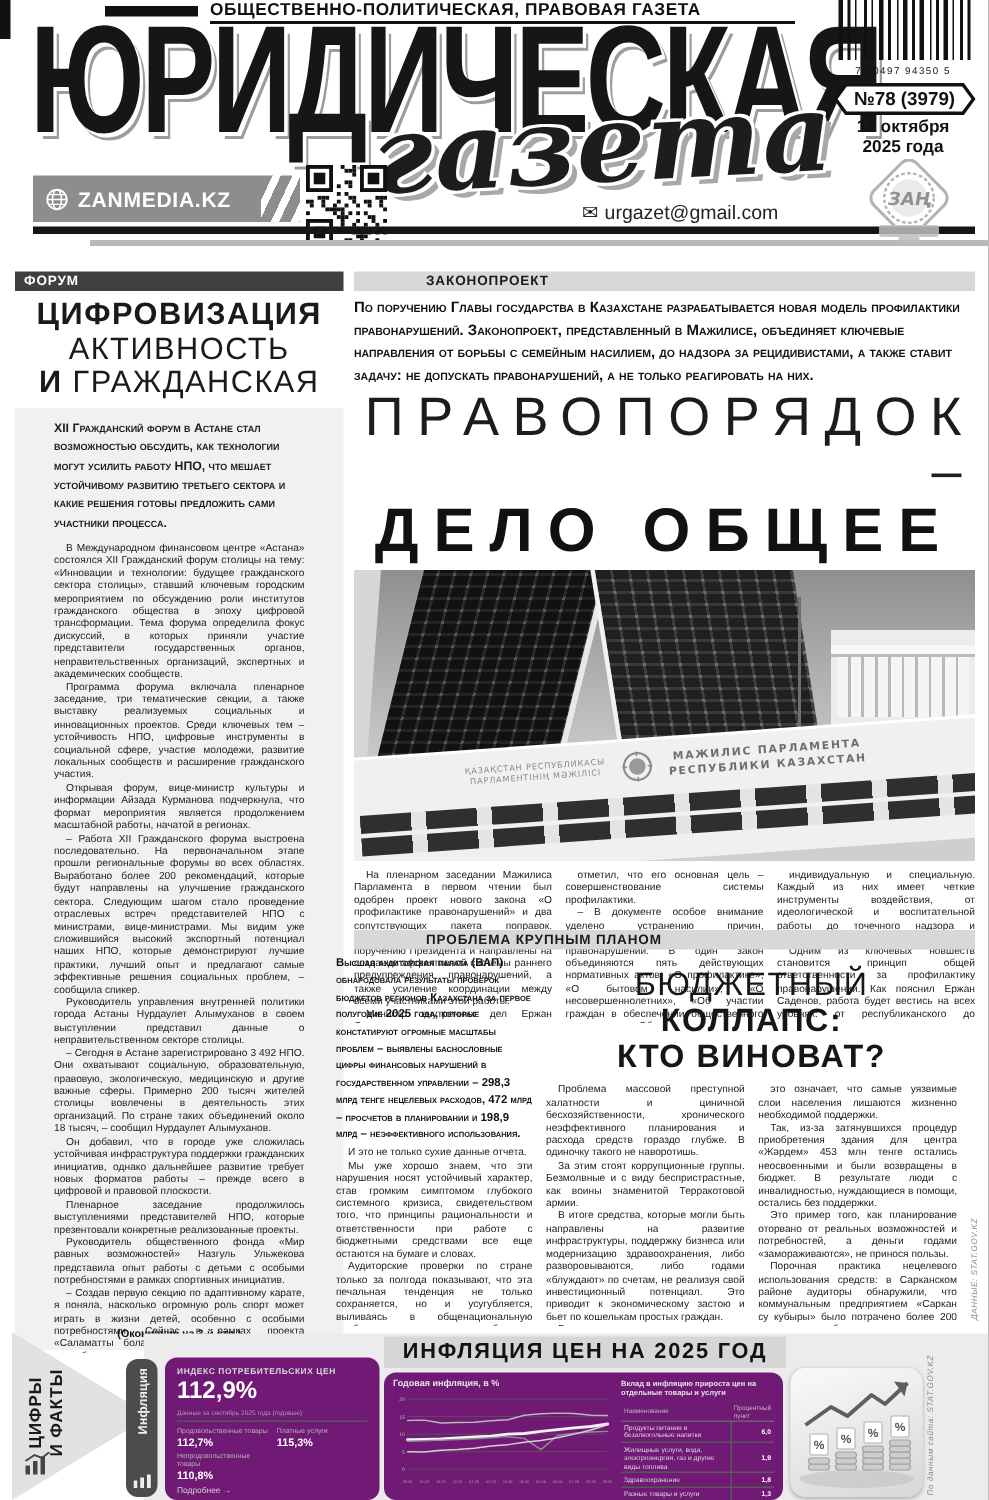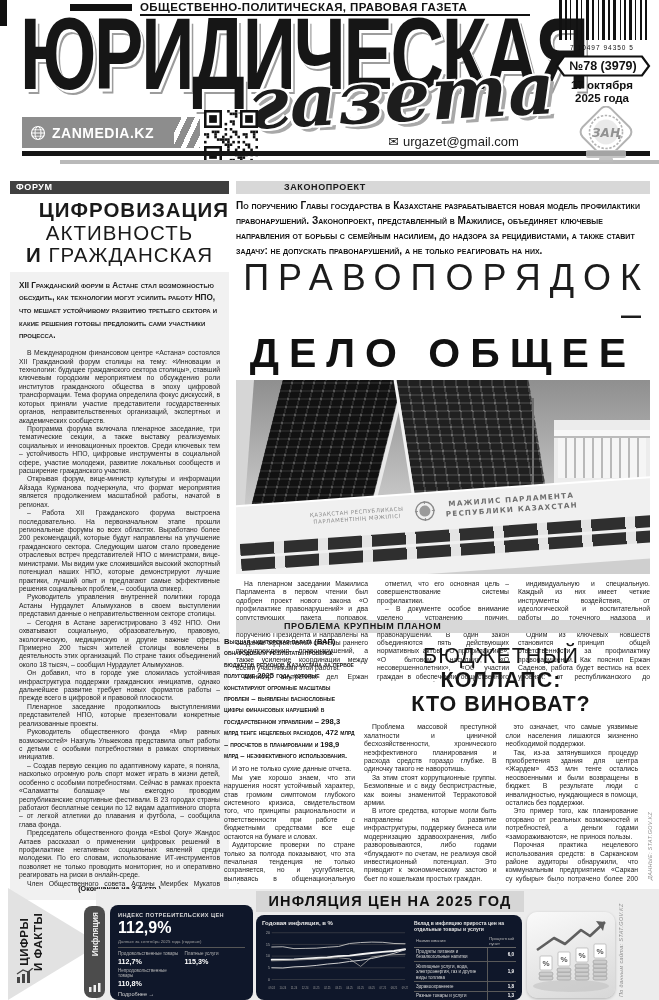--- a/index.html
+++ b/index.html
@@ -33,22 +33,22 @@
   .issue-box text{font-weight:bold;}
   .date{right:14px;top:79px;width:86px;text-align:center;font-weight:bold;font-size:11.5px;line-height:1.15;}
   .seal{right:20px;top:106px;opacity:.85;}
   
   .bar{height:13px;font-size:9px;font-weight:bold;letter-spacing:.6px;line-height:13px;padding-left:6px;box-sizing:border-box;}
   .bar.dark{background:#404040;color:#fff;}
   .bar.gray{background:#d8d8d8;color:#1a1a1a;padding-left:48px;}
   
   .forum{left:10px;top:181px;width:219px;}
   .forum-headline{text-align:center;padding:5px 0 3px;line-height:1.1;font-size:20.5px;letter-spacing:1px;color:#1a1a1a;}
-  .forum-headline .b{font-weight:bold;text-align:right;}
-  .forum-box{background:#f1f1f1;margin-top:2px;height:628px;padding:8px 9px;box-sizing:border-box;position:relative;}
+  .forum-headline .b{font-weight:bold;}
+  .forum-box{background:#f1f1f1;margin-top:2px;height:628px;padding:8px 26px;box-sizing:border-box;position:relative;}
   .lead{font-weight:bold;font-variant:small-caps;font-size:8.2px;line-height:1.55;text-align:left;color:#1c1c1c;}
   .body-txt p{margin:0;font-size:6.8px;line-height:1.24;text-align:justify;text-indent:8px;color:#222;}
   .forum-body{margin-top:6px;height:540px;overflow:hidden;}
   .cont{position:absolute;bottom:7px;left:0;right:0;text-align:center;font-weight:bold;font-size:7.2px;}
   
   .law{left:236px;top:181px;width:414px;}
   .law-lead{margin-top:4px;font-weight:bold;font-variant:small-caps;font-size:10px;line-height:1.5;text-align:left;}
   .law-h1{margin-top:2px;text-align:right;font-size:36px;line-height:1.0;letter-spacing:9px;color:#1c1c1c;}
   .law-h2{text-align:center;font-size:41px;line-height:1.05;letter-spacing:10px;font-weight:bold;color:#111;}
   .photo{margin-top:5px;position:relative;width:414px;height:194px;overflow:hidden;
@@ -94,21 +94,21 @@
   .tri{left:8px;top:888px;width:0;height:0;border-left:92px solid #e2e2e2;
        border-top:56px solid transparent;border-bottom:56px solid transparent;}
   .facts-label{left:-16px;top:928px;width:96px;text-align:center;transform:rotate(-90deg);
        font-weight:bold;font-size:11.5px;line-height:1.2;letter-spacing:.5px;color:#1a1a1a;}
   .mini-chart-icon{left:16px;top:968px;}
   .infl-tab{left:84px;top:906px;width:21px;height:92px;background:#4c4c4c;border-radius:8px;
        display:flex;flex-direction:column;align-items:center;justify-content:space-between;padding:6px 0;box-sizing:border-box;}
   .infl-tab .vt{writing-mode:vertical-rl;transform:rotate(180deg);font-size:8.5px;font-weight:bold;color:#efefef;}
   .infl-header{left:256px;top:891px;width:268px;height:21px;background:#d6d6d6;color:#111;
        font-size:14.5px;font-weight:bold;letter-spacing:1.2px;text-align:center;line-height:21px;}
-  .card{background:#0f172a;border-radius:8px;color:#eee;box-sizing:border-box;}
+  .card{background:#701a75;border-radius:8px;color:#eee;box-sizing:border-box;}
   .info-card{left:110px;top:905px;width:143px;height:95px;padding:7px 8px;}
   .info-card .lbl{font-size:5.6px;letter-spacing:.4px;color:#d8d8d8;font-weight:bold;}
   .info-card .val{font-size:16px;font-weight:bold;color:#fff;margin-top:1px;}
   .info-card .note{font-size:4.4px;color:#9f9f9f;margin-top:2px;border-bottom:1px solid #565656;padding-bottom:3px;}
   .mini-grid{display:grid;grid-template-columns:1fr 1fr;gap:2px 6px;margin-top:3px;}
   .mini .n{font-size:4.6px;color:#b5b5b5;line-height:1.2;}
   .mini .v{font-size:7.2px;font-weight:bold;color:#fff;}
   .more{font-size:5.6px;color:#cfcfcf;margin-top:3px;}
   .chart-card{left:256px;top:915px;width:266px;height:85px;padding:5px 6px;display:flex;gap:6px;}
   .chart-left{width:146px;flex:none;}

